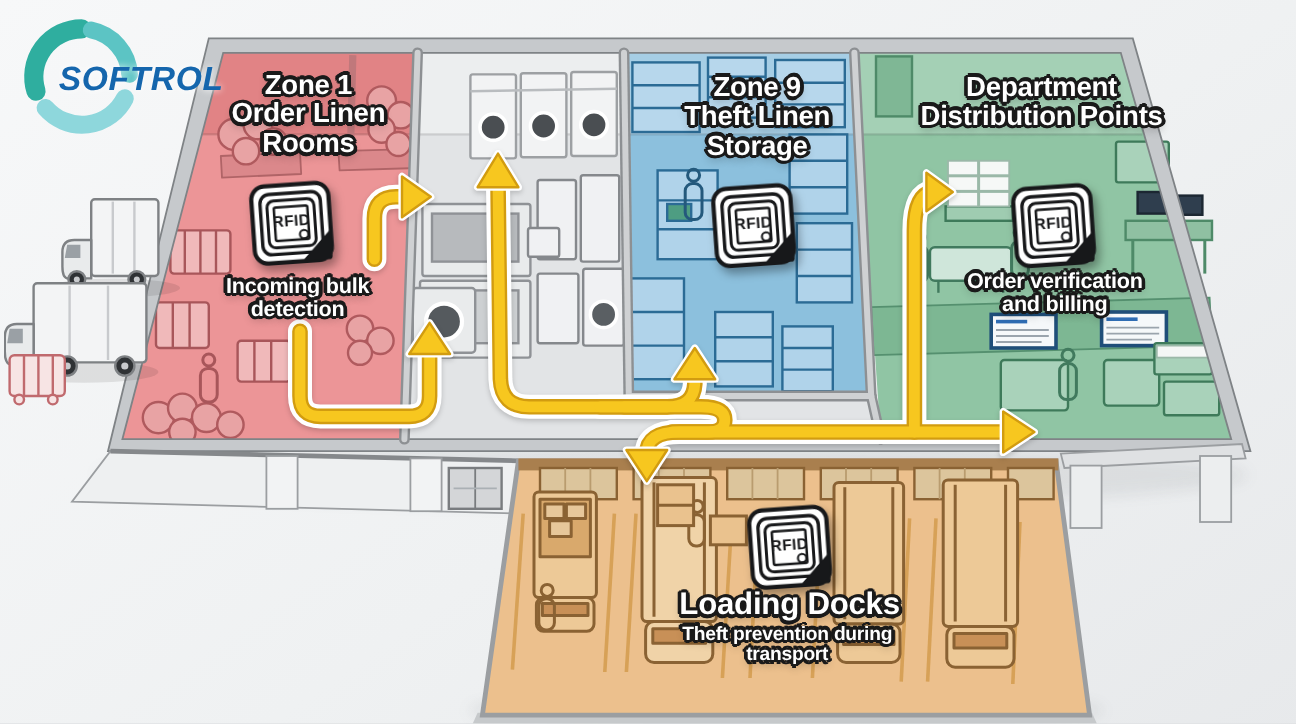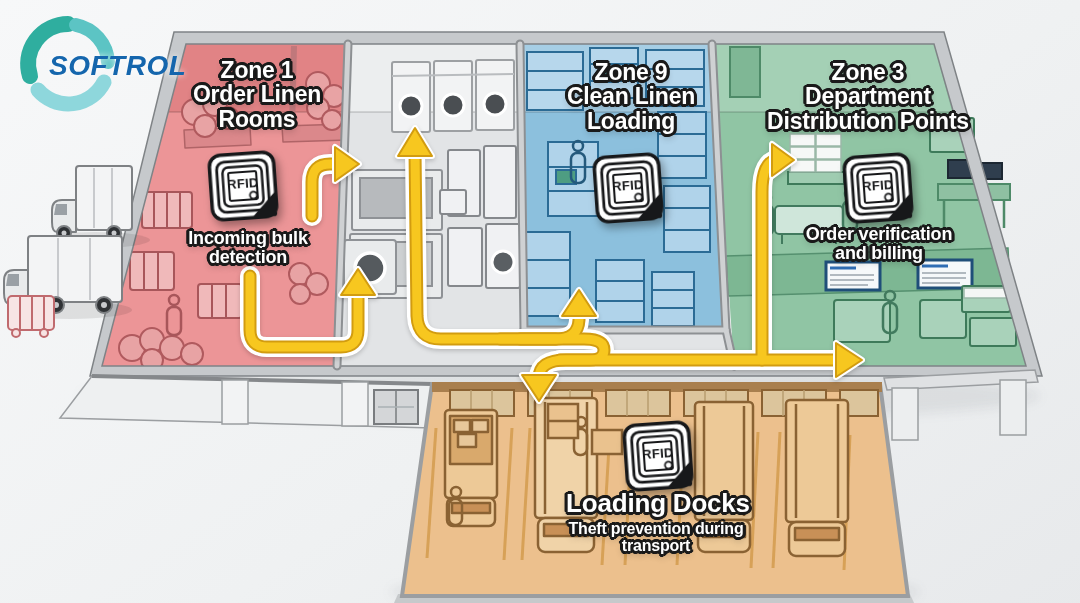--- a/index.html
+++ b/index.html
@@ -488,25 +488,24 @@
 </div>
 
 <div class="ol" style="left:257px;top:58px">
   <div class="zt">Zone 1</div>
   <div class="zs" style="width:155px">Order Linen Rooms</div>
 </div>
 <div class="ol zc" style="left:248px;top:229px;width:150px">Incoming bulk detection</div>
 
 <div class="ol" style="left:631px;top:60px">
   <div class="zt">Zone 9</div>
-  <div class="zs" style="width:150px">Clean Linen Loading</div>
+  <div class="zs" style="width:150px">Theft Linen Storage</div>
 </div>
 
 <div class="ol" style="left:868px;top:60px">
-  <div class="zt">Zone 3</div>
   <div class="zs" style="width:220px">Department Distribution Points</div>
 </div>
 <div class="ol dk-title" style="left:658px;top:490px">Loading Docks</div>
 
 <div class="ol zc" style="left:879px;top:225px;width:170px">Order verification and billing</div>
 <div class="ol dk-sub" style="left:656px;top:521px;width:185px">Theft prevention during transport</div>
 
 </div>
 
 </body></html>

